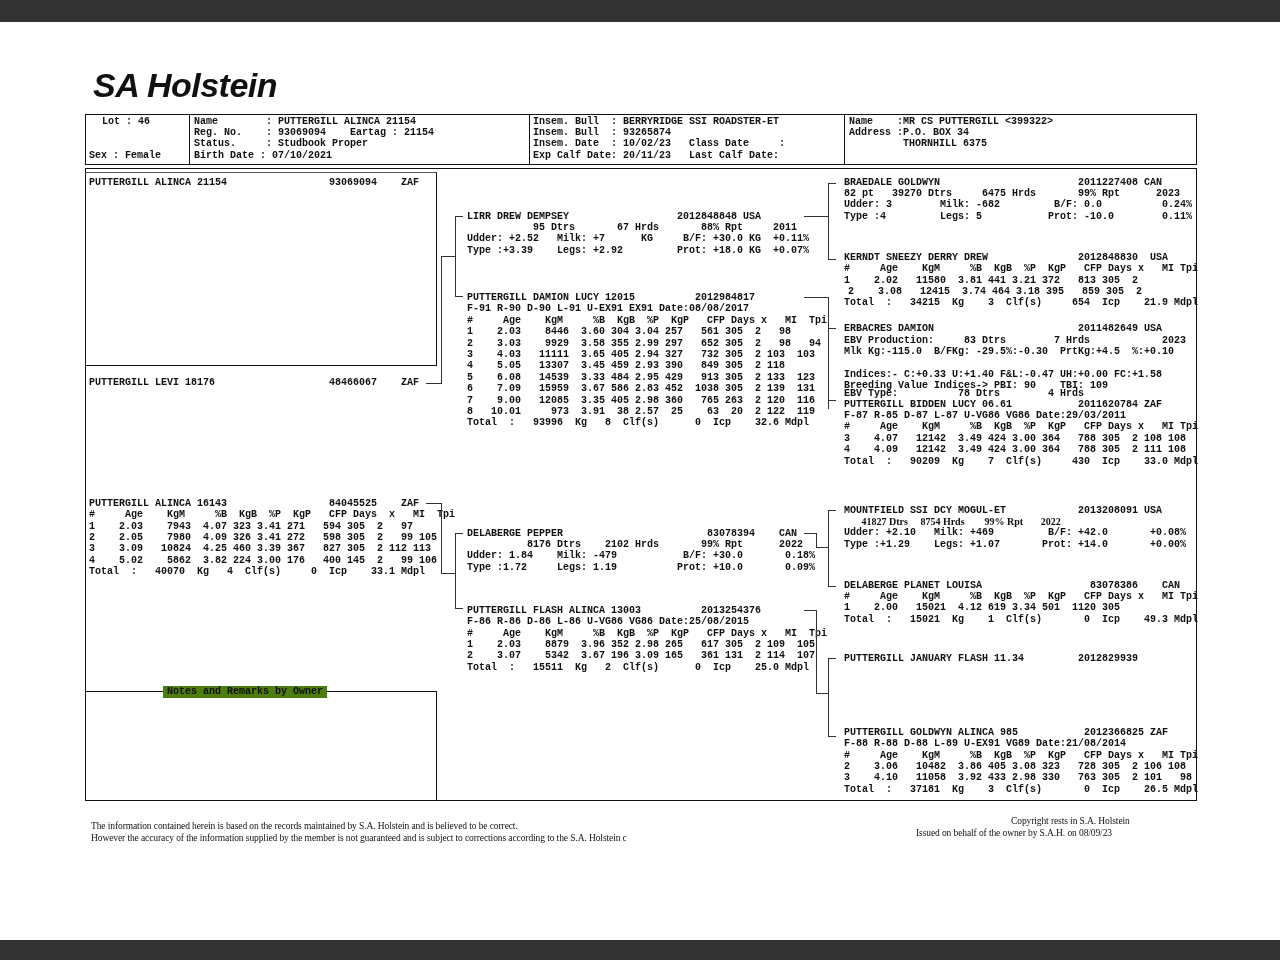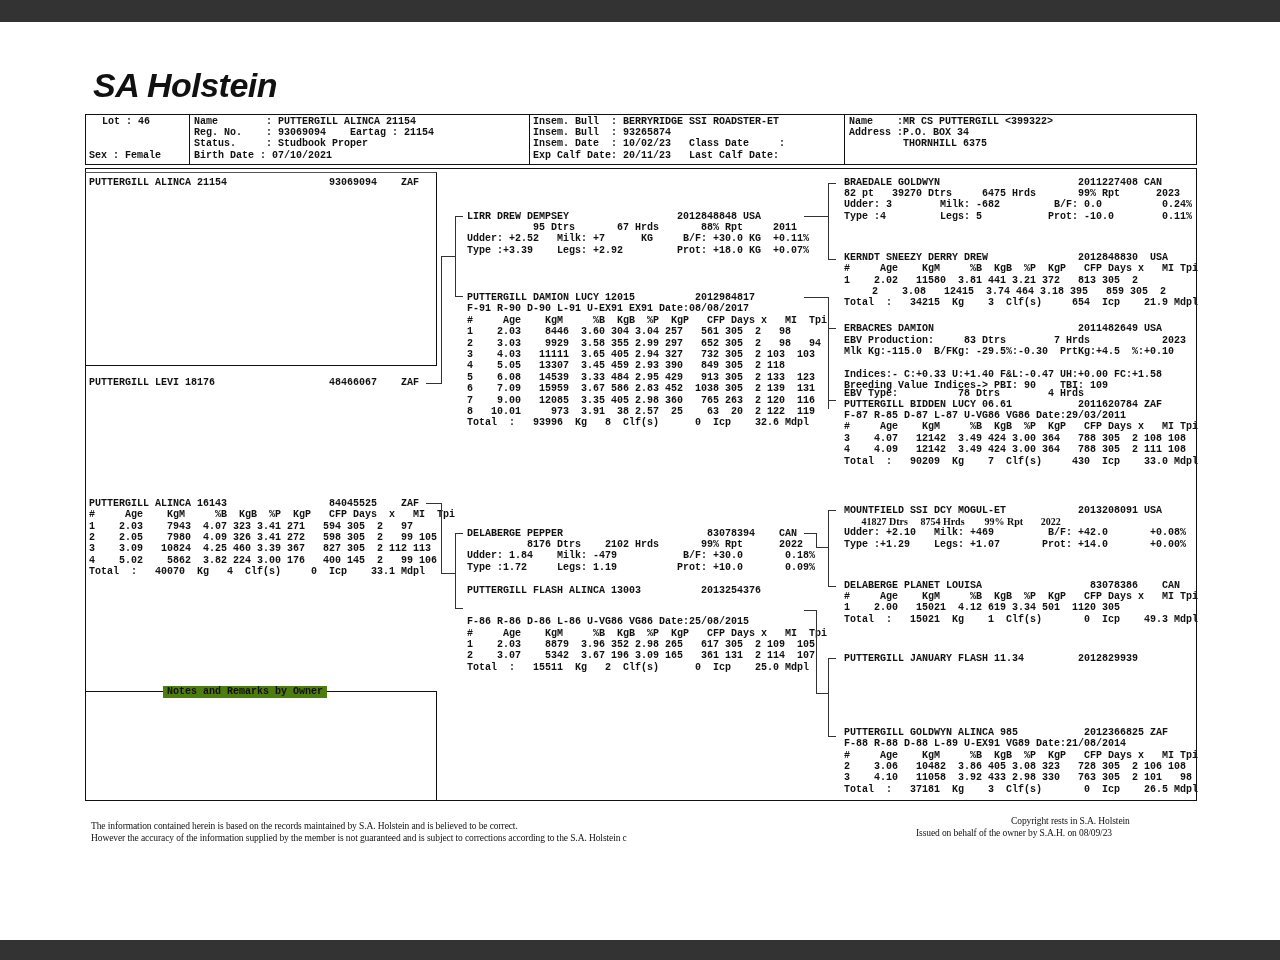--- a/index.html
+++ b/index.html
@@ -90,21 +90,21 @@
 <div>
   <div class="mono" style="left:844px;top:177px;">BRAEDALE GOLDWYN                       2011227408 CAN</div>
   <div class="mono" style="left:844px;top:188px;">82 pt   39270 Dtrs     6475 Hrds       99% Rpt      2023</div>
   <div class="mono" style="left:844px;top:199px;">Udder: 3        Milk: -682         B/F: 0.0          0.24%</div>
   <div class="mono" style="left:844px;top:211px;">Type :4         Legs: 5           Prot: -10.0        0.11%</div>
 </div>
 <div>
   <div class="mono" style="left:844px;top:252px;">KERNDT SNEEZY DERRY DREW               2012848830  USA</div>
   <div class="mono" style="left:844px;top:263px;">#     Age    KgM     %B  KgB  %P  KgP   CFP Days x   MI Tpi</div>
   <div class="mono" style="left:844px;top:275px;">1    2.02   11580  3.81 441 3.21 372   813 305  2</div>
-  <div class="mono" style="left:872px;top:286px;">2    3.08   12415  3.74 464 3.18 395   859 305  2</div>
+  <div class="mono" style="left:848px;top:286px;">2    3.08   12415  3.74 464 3.18 395   859 305  2</div>
   <div class="mono" style="left:844px;top:297px;">Total  :   34215  Kg    3  Clf(s)     654  Icp    21.9 Mdpl</div>
 </div>
 <div>
   <div class="mono" style="left:844px;top:323px;">ERBACRES DAMION                        2011482649 USA</div>
   <div class="mono" style="left:844px;top:335px;">EBV Production:     83 Dtrs        7 Hrds            2023</div>
   <div class="mono" style="left:844px;top:346px;">Mlk Kg:-115.0  B/FKg: -29.5%:-0.30  PrtKg:+4.5  %:+0.10</div>
   <div class="mono" style="left:844px;top:358px;margin-top:30px;">EBV Type:          78 Dtrs        4 Hrds</div>
   <div class="mono" style="left:844px;top:369px;">Indices:- C:+0.33 U:+1.40 F&amp;L:-0.47 UH:+0.00 FC:+1.58</div>
   <div class="mono" style="left:844px;top:380px;">Breeding Value Indices-&gt; PBI: 90    TBI: 109</div>
 </div>
@@ -140,21 +140,21 @@
   <div class="mono" style="left:467px;top:562px;text-align:right;">Type :1.72     Legs: 1.19          Prot: +10.0       0.09%</div>
 </div>
 <div class="hline" style="left:804px;top:533px;width:12px;"></div>
 <div class="vline" style="left:816px;top:533px;height:14px;"></div>
 <div class="hline" style="left:816px;top:547px;width:12px;"></div>
 <div class="vline" style="left:828px;top:510px;height:76px;"></div>
 <div class="hline" style="left:828px;top:510px;width:8px;"></div>
 <div class="hline" style="left:828px;top:586px;width:8px;"></div>
 
 <div>
-  <div class="mono" style="left:467px;top:585px;text-align:center;">PUTTERGILL FLASH ALINCA 13003          2013254376</div>
+  <div class="mono" style="left:467px;top:605px;text-align:center;">PUTTERGILL FLASH ALINCA 13003          2013254376</div>
   <div class="mono" style="left:467px;top:616px;">F-86 R-86 D-86 L-86 U-VG86 VG86 Date:25/08/2015</div>
   <div class="mono" style="left:467px;top:628px;">#     Age    KgM     %B  KgB  %P  KgP   CFP Days x   MI  Tpi</div>
   <div class="mono" style="left:467px;top:639px;">1    2.03    8879  3.96 352 2.98 265   617 305  2 109  105</div>
   <div class="mono" style="left:467px;top:650px;">2    3.07    5342  3.67 196 3.09 165   361 131  2 114  107</div>
   <div class="mono" style="left:467px;top:662px;">Total  :   15511  Kg   2  Clf(s)      0  Icp    25.0 Mdpl</div>
 </div>
 <div class="hline" style="left:804px;top:610px;width:12px;"></div>
 <div class="vline" style="left:816px;top:610px;height:83px;"></div>
 <div class="hline" style="left:816px;top:693px;width:12px;"></div>
 <div class="vline" style="left:828px;top:658px;height:78px;"></div>

